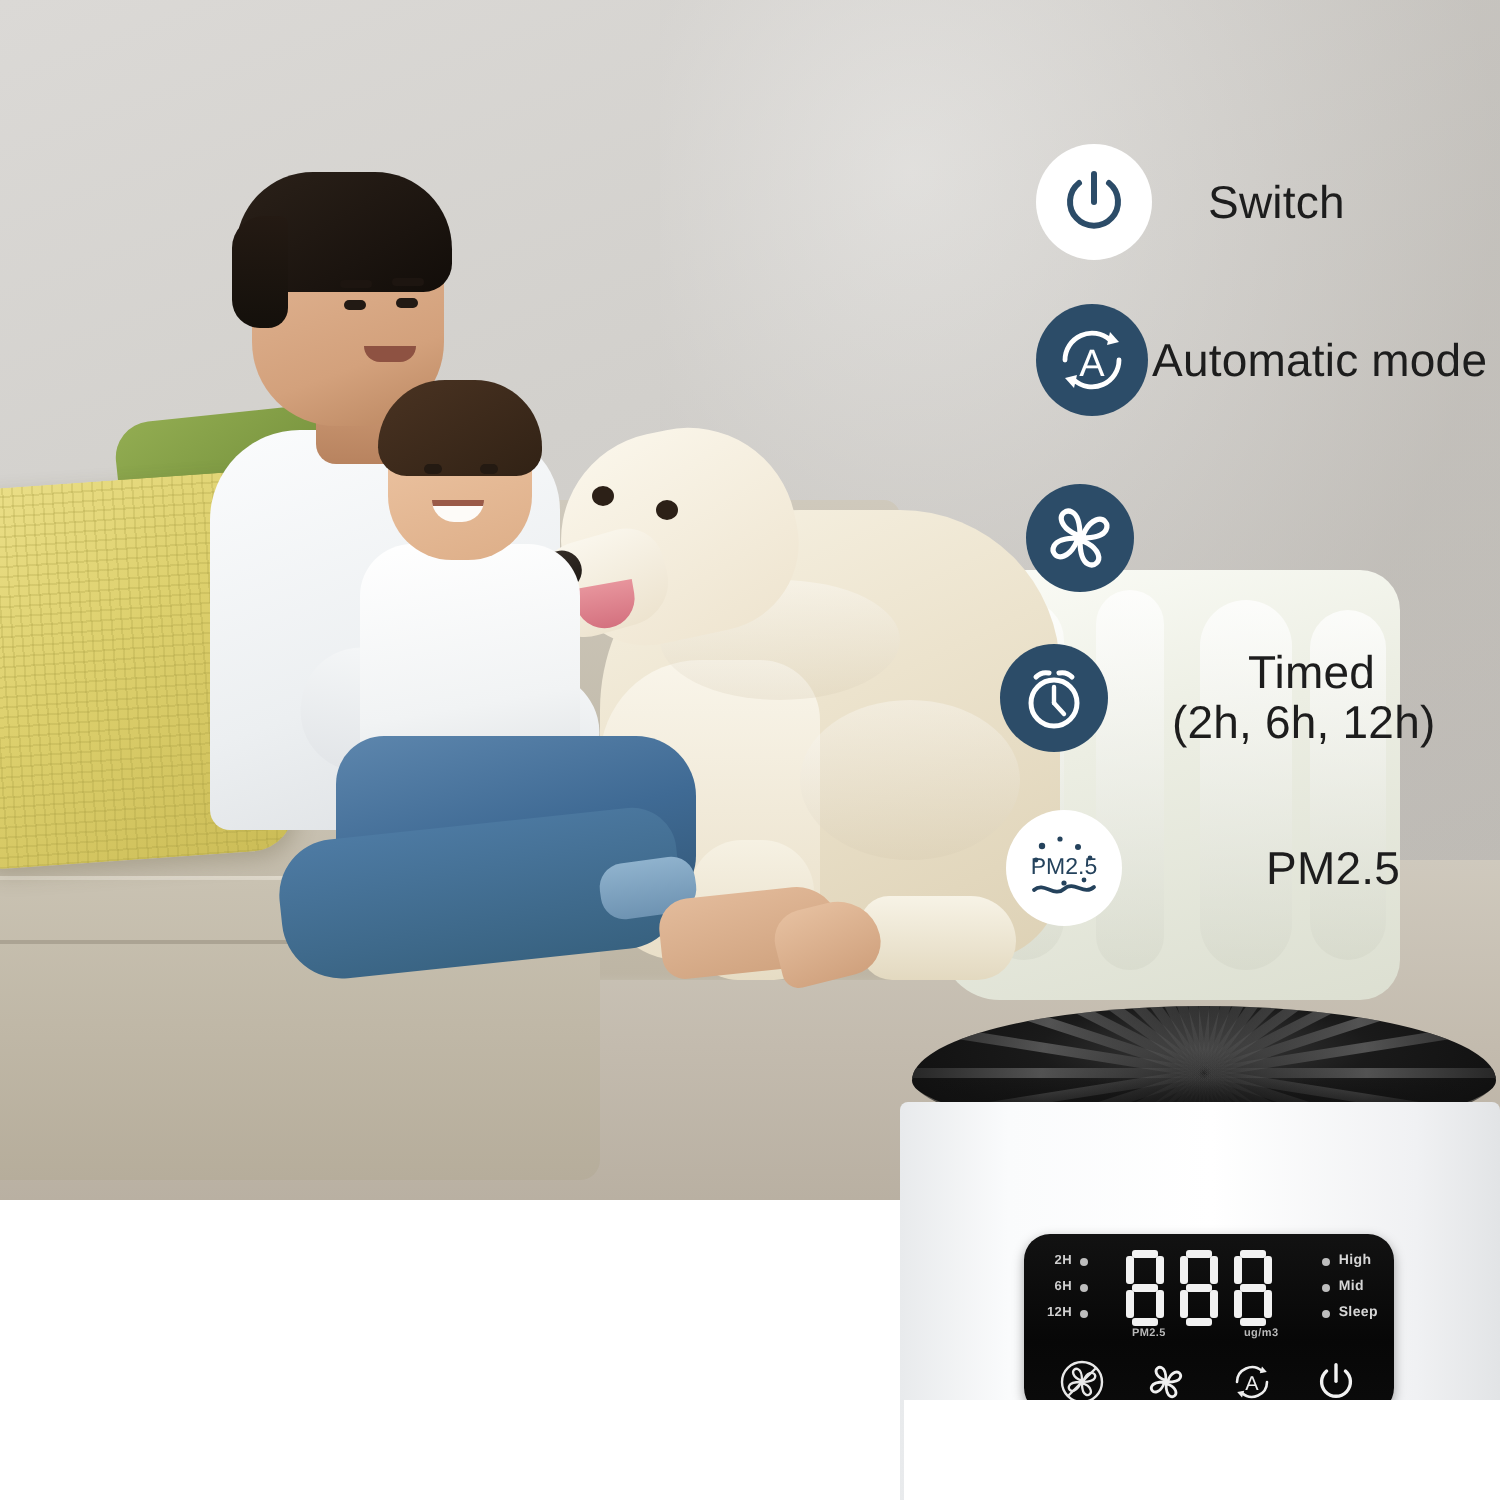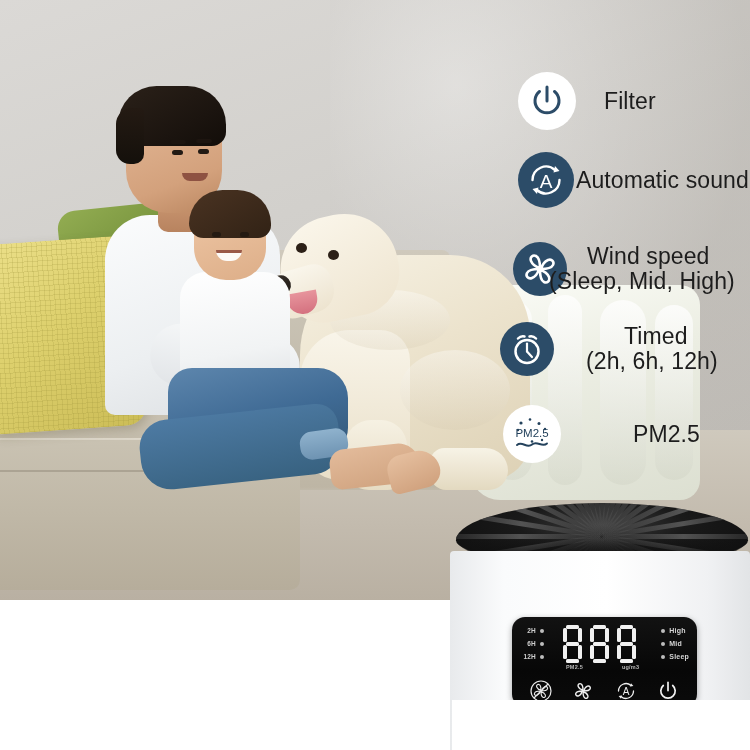--- a/index.html
+++ b/index.html
@@ -444,51 +444,47 @@
     <div class="boy-foot"></div>
   </div>
 
   <div class="feature" style="left:518px; top:72px;">
     <div class="feat-icon light" style="width:58px;height:58px;">
       <svg width="40" height="40" viewBox="0 0 40 40" aria-hidden="true">
         <path d="M12.5 10.5 A12 12 0 1 0 27.5 10.5" fill="none" stroke="#2c4c68" stroke-width="3" stroke-linecap="round"></path>
         <line x1="20" y1="6" x2="20" y2="20" stroke="#2c4c68" stroke-width="3" stroke-linecap="round"></line>
       </svg>
     </div>
-    <div class="feat-label" style="margin-left:28px;">Filter</div>
+    <div class="feat-label" style="margin-left:28px;">Switch</div>
   </div>
 
   <div class="feature" style="left:518px; top:152px;">
     <div class="feat-icon dark" style="width:56px;height:56px;">
       <svg width="42" height="42" viewBox="0 0 42 42" aria-hidden="true">
         <path d="M7.5 21 A13.5 13.5 0 0 1 30 11" fill="none" stroke="#ffffff" stroke-width="2.4" stroke-linecap="round"></path>
         <polygon points="30,7 34.5,12 28.5,13.5" fill="#ffffff"></polygon>
         <path d="M34.5 21 A13.5 13.5 0 0 1 12 31" fill="none" stroke="#ffffff" stroke-width="2.4" stroke-linecap="round"></path>
         <polygon points="12,35 7.5,30 13.5,28.5" fill="#ffffff"></polygon>
         <text x="21" y="29" font-family="'Liberation Sans',sans-serif" font-size="19" fill="#ffffff" text-anchor="middle">A</text>
       </svg>
     </div>
-    <div class="feat-label" style="margin-left:2px;">Automatic sound</div>
+    <div class="feat-label" style="margin-left:2px;">Automatic mode</div>
   </div>
 
   <div class="feature" style="left:513px; top:242px;">
     <div class="feat-icon dark" style="width:54px;height:54px;">
       <svg width="40" height="40" viewBox="0 0 40 40" aria-hidden="true">
         <g fill="none" stroke="#ffffff" stroke-width="2.6" stroke-linejoin="round">
           <path d="M20 19 C20 19 13 17 11 12 C9.5 8 13 5.5 16 7 C19 8.5 20 14 20 19Z"></path>
           <path d="M21 20 C21 20 23 13 28 11 C32 9.5 34.5 13 33 16 C31.5 19 26 20 21 20Z"></path>
           <path d="M20 21 C20 21 27 23 29 28 C30.5 32 27 34.5 24 33 C21 31.5 20 26 20 21Z"></path>
           <path d="M19 20 C19 20 17 27 12 29 C8 30.5 5.5 27 7 24 C8.5 21 14 20 19 20Z"></path>
         </g>
         <circle cx="20" cy="20" r="1.9" fill="#ffffff"></circle>
       </svg>
-    </div>
-    <div class="feat-label" style="margin-left:20px;">
-      <span>Wind speed</span>
-      <span class="sub" style="margin-left:-38px;">(Sleep, Mid, High)</span>
     </div>
   </div>
 
   <div class="feature" style="left:500px; top:322px;align-items:center;">
     <div class="feat-icon dark" style="width:54px;height:54px;">
       <svg width="40" height="40" viewBox="0 0 40 40" aria-hidden="true">
         <circle cx="20" cy="22.5" r="11.5" fill="none" stroke="#ffffff" stroke-width="2.5"></circle>
         <path d="M11 9.5 A7 7 0 0 1 17.5 7.5" fill="none" stroke="#ffffff" stroke-width="2.5" stroke-linecap="round"></path>
         <path d="M29 9.5 A7 7 0 0 0 22.5 7.5" fill="none" stroke="#ffffff" stroke-width="2.5" stroke-linecap="round"></path>
         <line x1="20" y1="22.5" x2="20" y2="14.5" stroke="#ffffff" stroke-width="2.2" stroke-linecap="round"></line>

